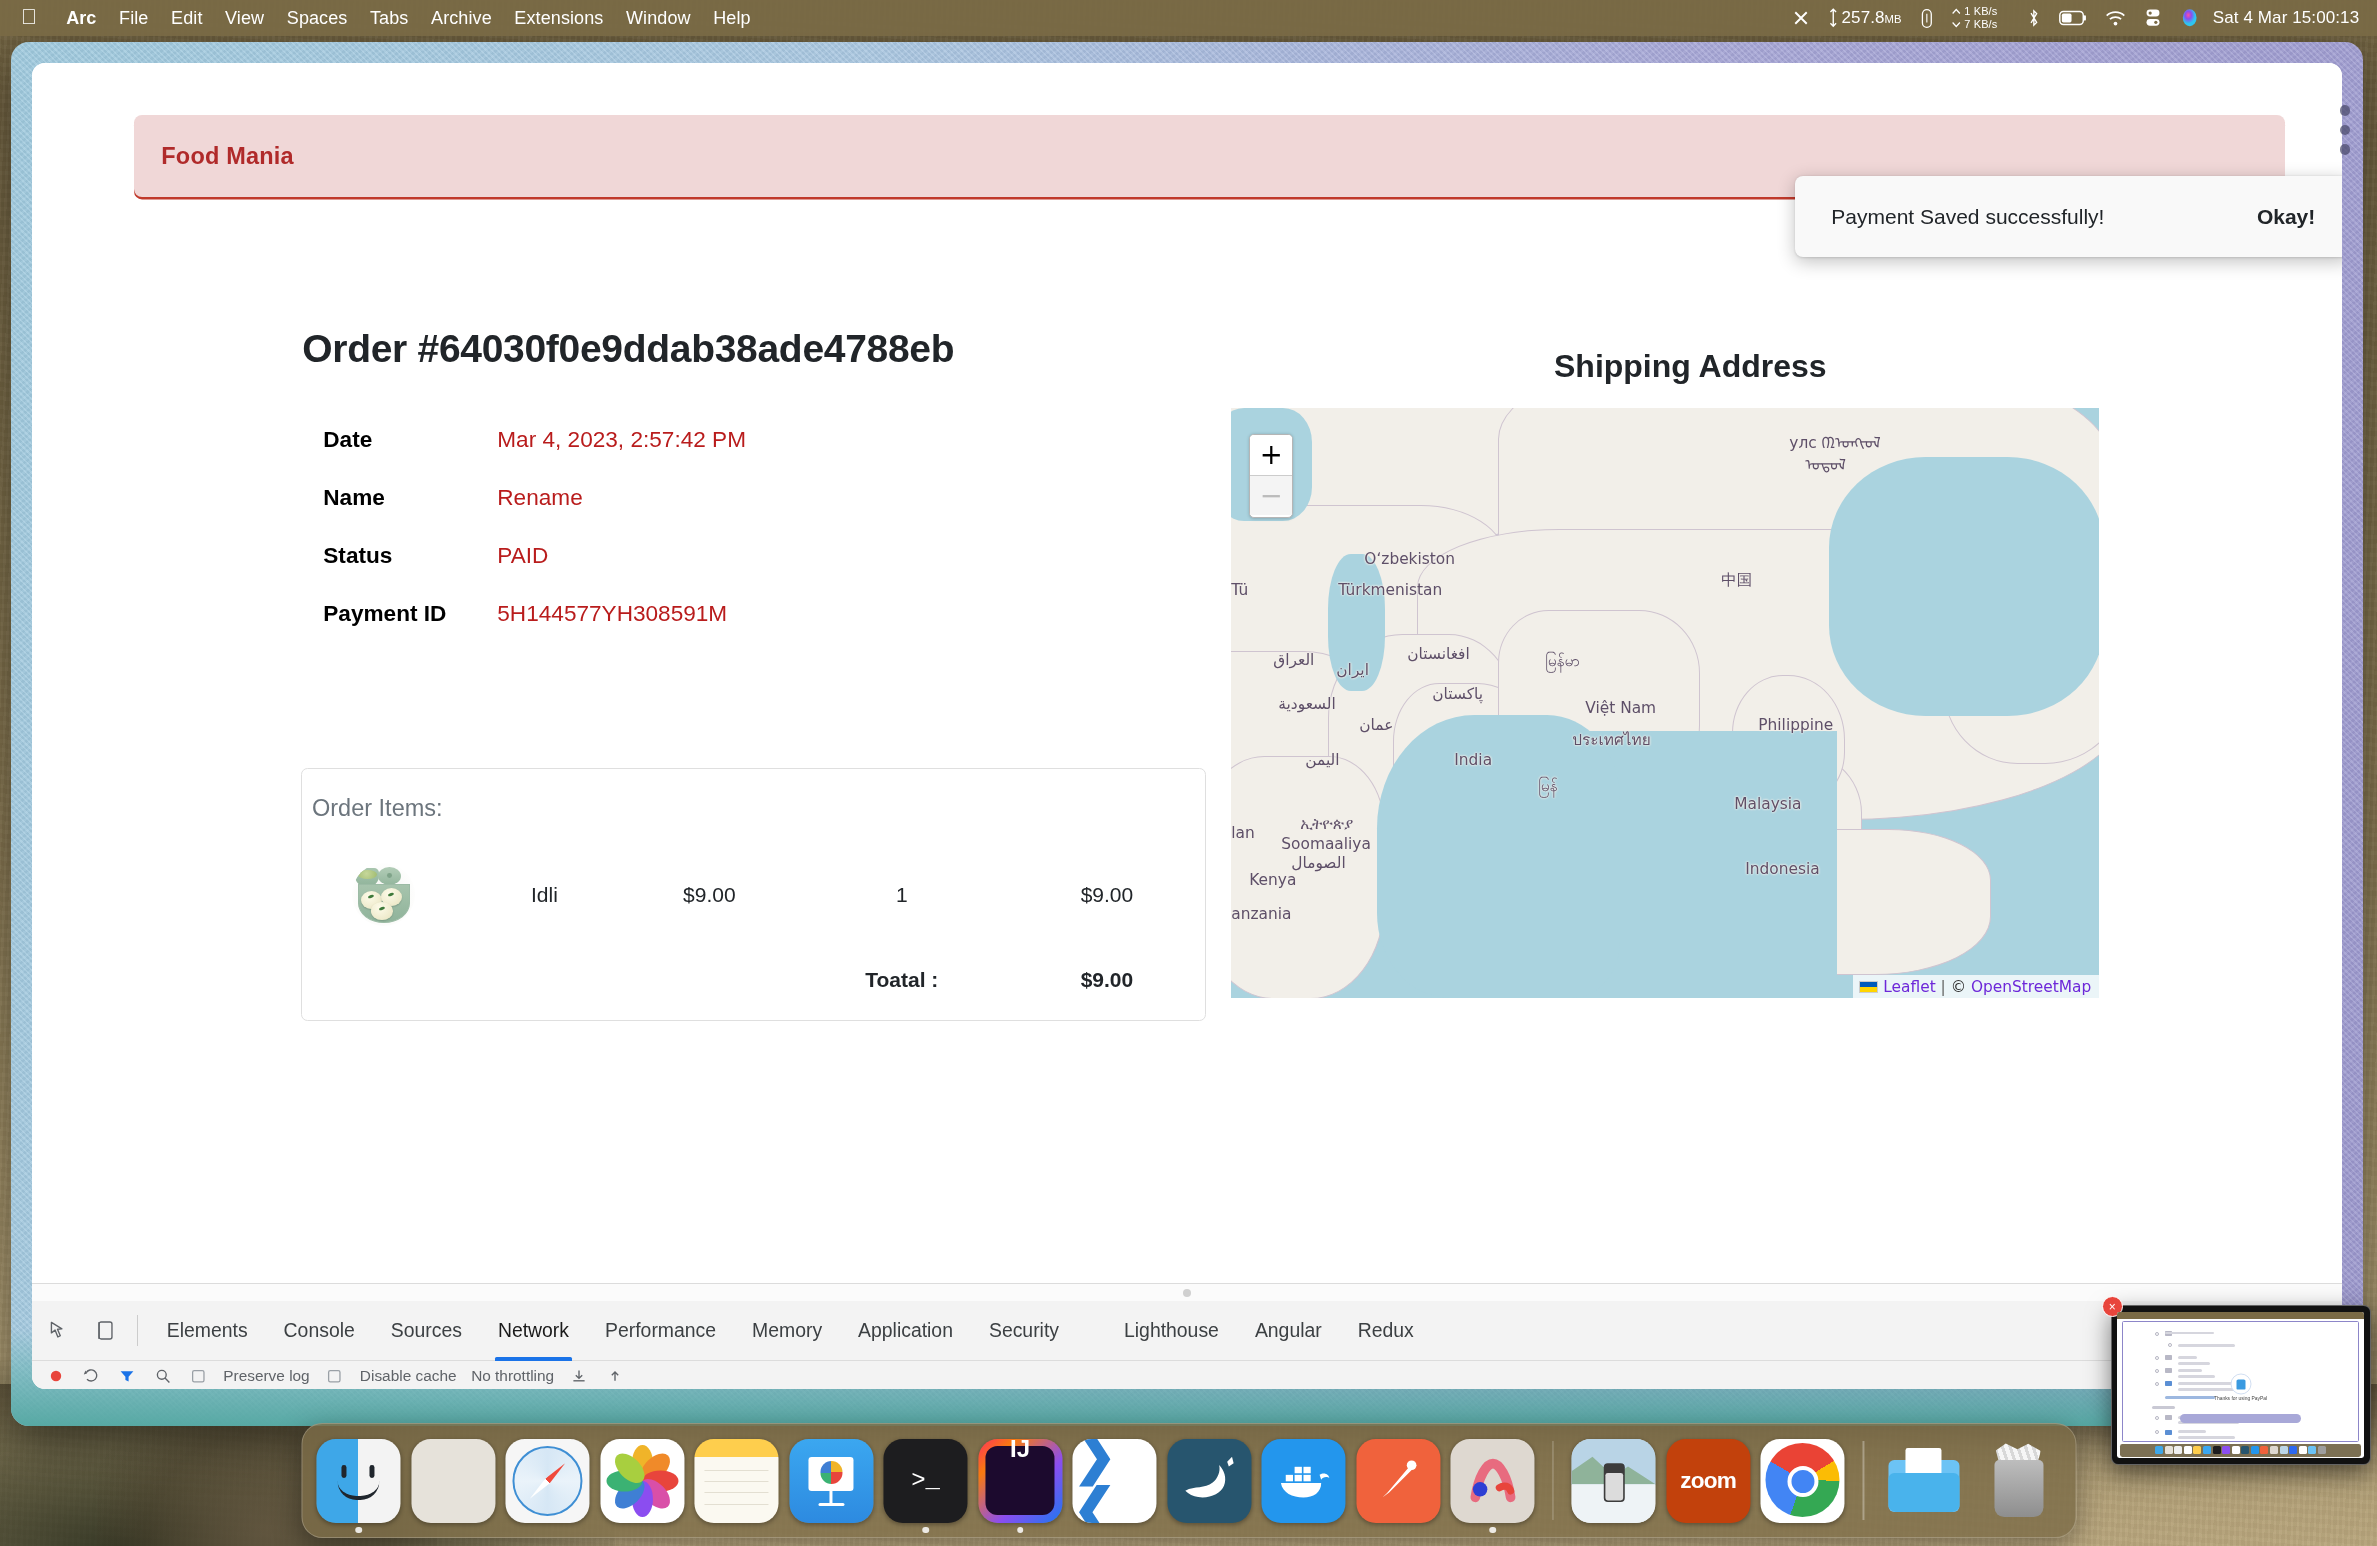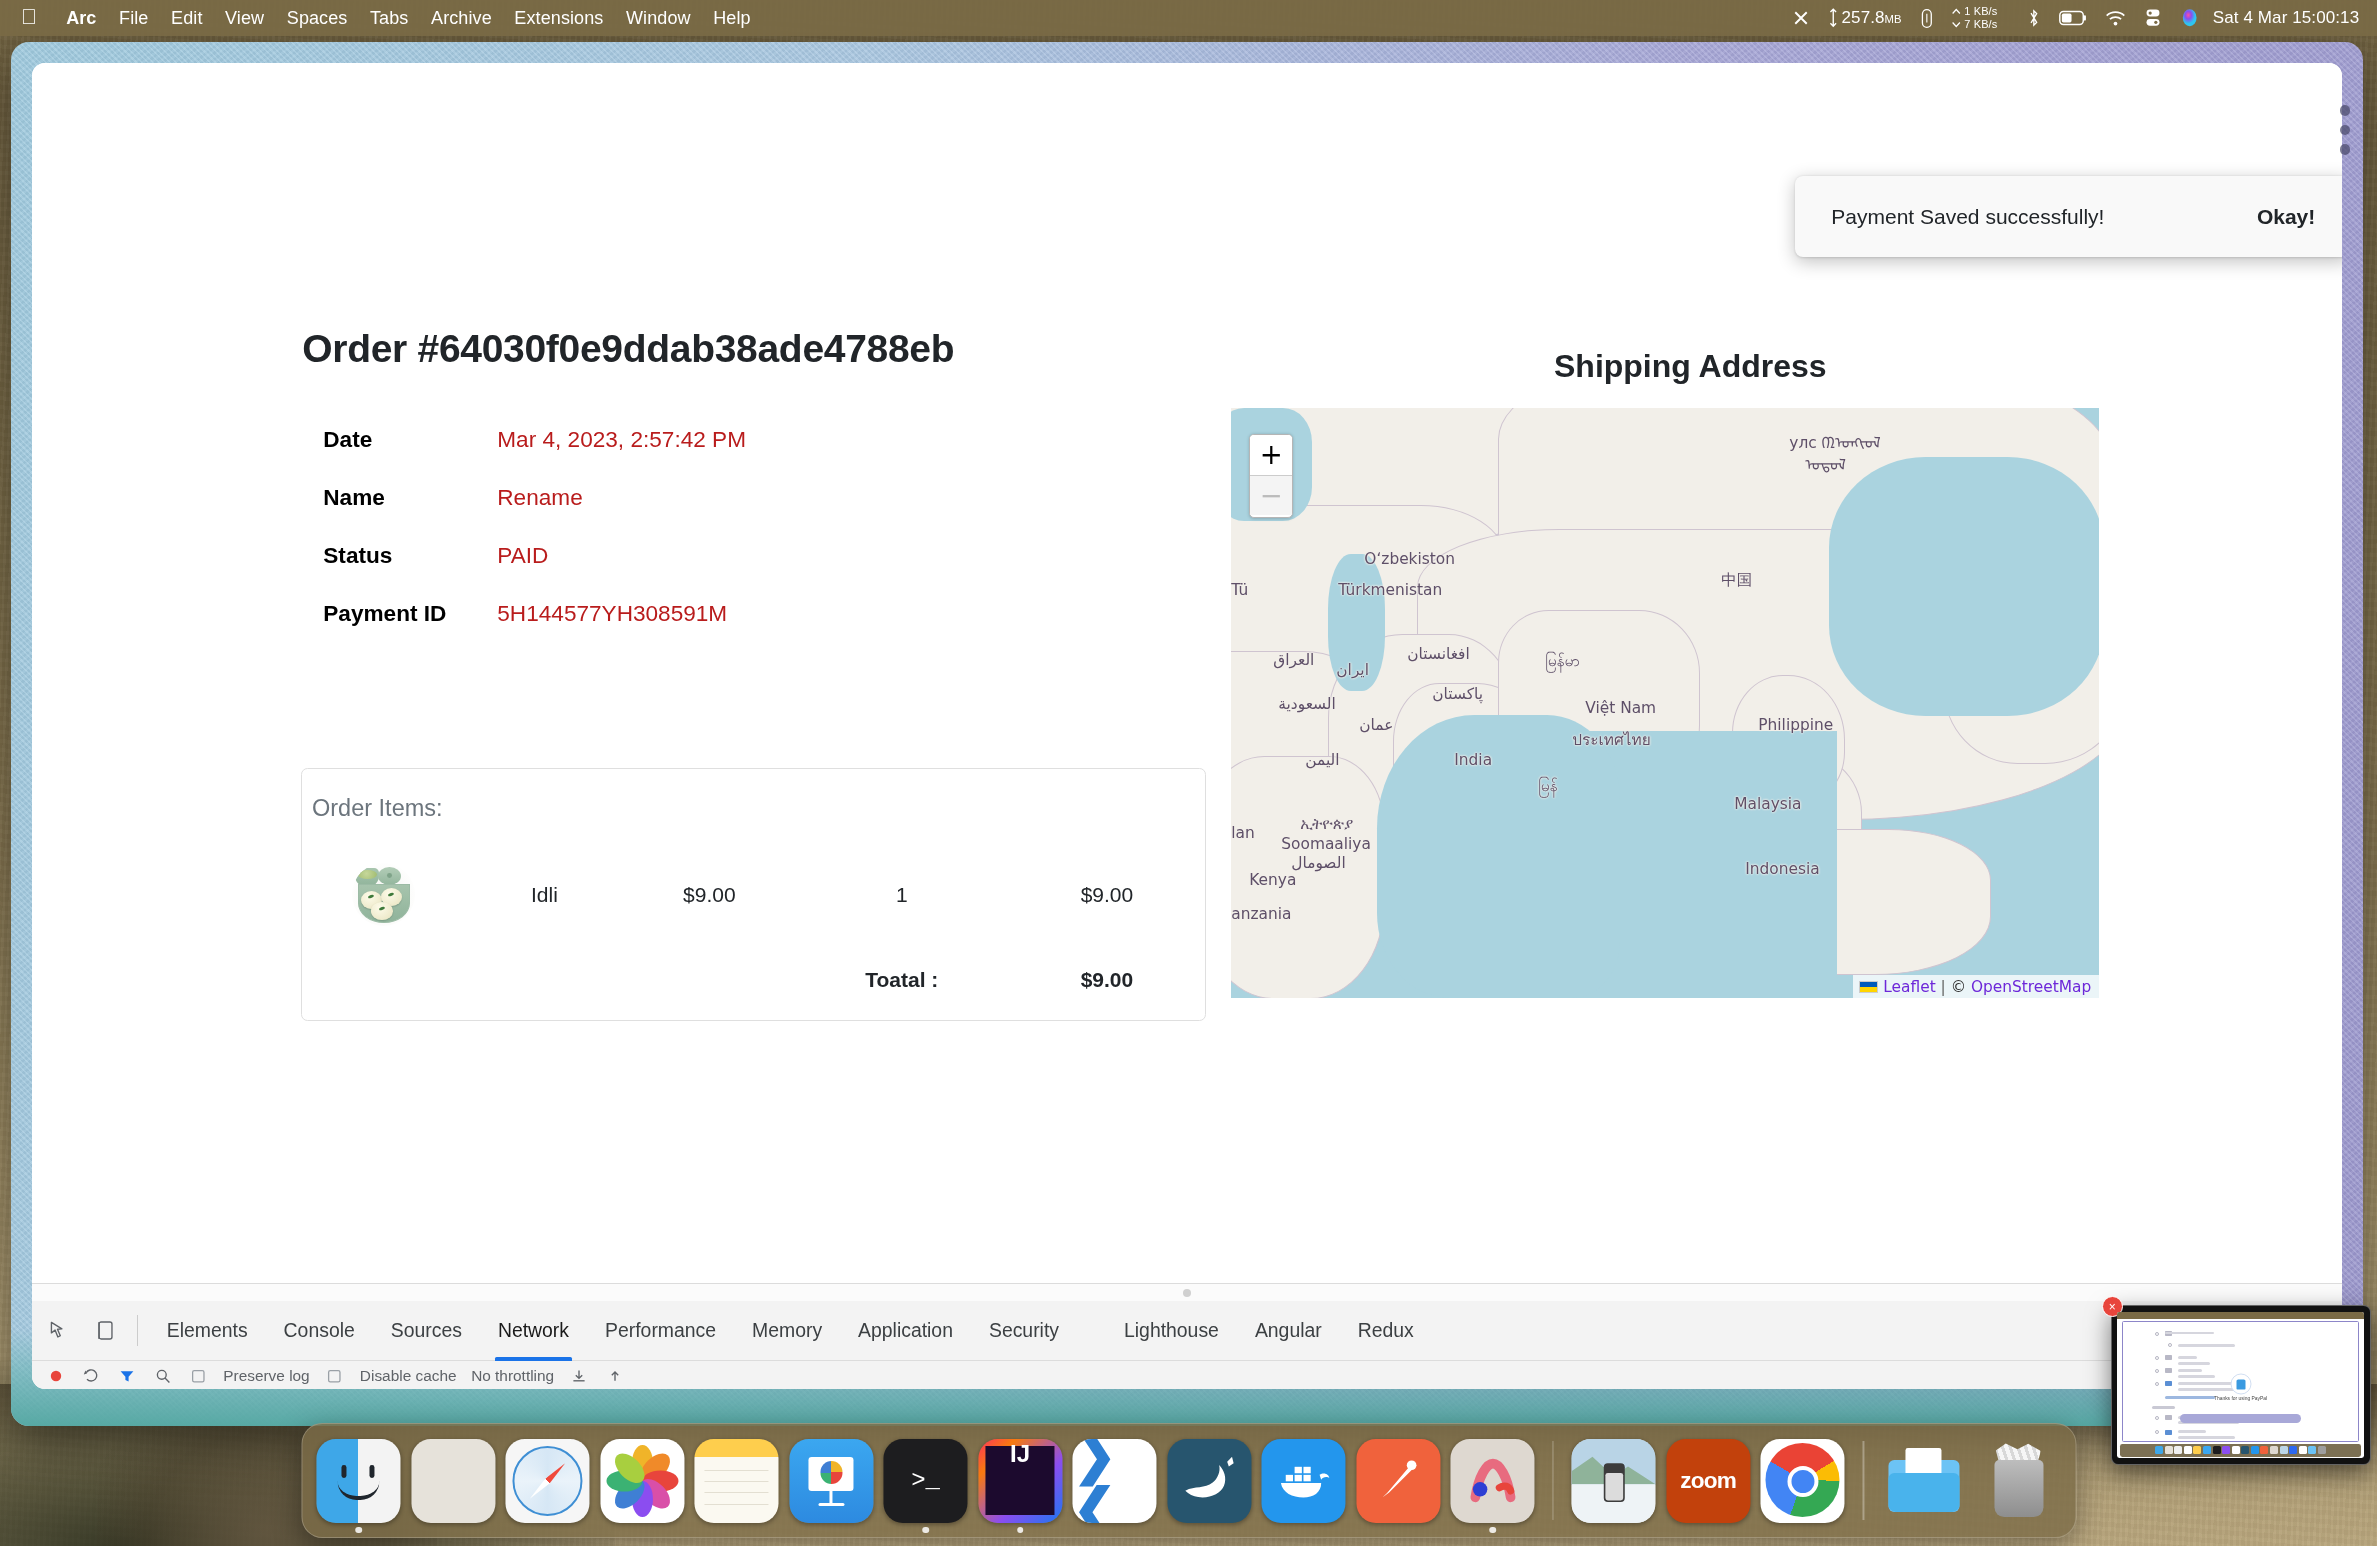--- a/index.html
+++ b/index.html
@@ -340,21 +340,21 @@
   .ic-notes { background: linear-gradient(180deg, #fece4d 0 22%, #fbf9f1 22% 100%); }
   .ic-notes .line { position: absolute; left: 9.7px; right: 9.7px; height: 1.6px; background: #e3dfd2; }
   .ic-keynote { background: linear-gradient(180deg, #3ba7f0 0%, #2d8ae0 100%); }
   .ic-keynote .board { position: absolute; left: 19.4px; top: 18px; width: 45px; height: 34px; background: #fff; border-radius: 3.2px; }
   .ic-keynote .pie { position: absolute; left: 31px; top: 22.6px; width: 22.6px; height: 22.6px; border-radius: 50%; background: conic-gradient(#f0b429 0 25%, #e8453c 25% 50%, #3bb273 50% 75%, #3f7fd4 75% 100%); }
   .ic-keynote .stand { position: absolute; left: 40px; top: 52px; width: 3.2px; height: 13px; background: #fff; }
   .ic-keynote .base { position: absolute; left: 29px; top: 64px; width: 26px; height: 3.2px; border-radius: 1.6px; background: #fff; }
   .ic-terminal { background: #1d1d1f; }
   .ic-terminal .prompt { color: #fff; font-family: "Liberation Mono", monospace; font-size: 24px; font-weight: normal; }
   .ic-idea { background: linear-gradient(135deg, #fe315d 0%, #f97a0f 22%, #8b4df0 62%, #1b78f2 100%); padding: 7.3px; }
-  .ic-idea .inner { width: 100%; height: 100%; background: #1c0a2e; border-radius: 0; display: flex; align-items: center; justify-content: center; flex-direction: column; gap: 46px; }
+  .ic-idea .inner { width: 100%; height: 100%; background: #1c0a2e; border-radius: 12px; display: flex; align-items: center; justify-content: flex-end; flex-direction: column; gap: 46px; }
   .ic-idea .ij { color: #fff; font-size: 24px; font-weight: bold; font-family: "Liberation Sans", sans-serif; }
   .ic-idea .bar { width: 21px; height: 4.9px; background: #fff; margin-top: 6.5px; }
   .ic-vscode { background: #fff; }
   .ic-vscode .x { color: #2d7fd3; font-size: 53px; font-weight: bold; font-family: "Liberation Sans", sans-serif; line-height: 1; }
   .ic-mysql { background: #27556e; }
   .ic-docker { background: #2396ed; }
   .ic-postman { background: #f0623c; }
   .ic-arc { background: #ded8d0; }
   .ic-preview { background: linear-gradient(180deg, #bcd6e8 0 55%, #e8eef2 55% 100%); }
   .ic-zoom { background: #c2410c; }
@@ -503,20 +503,23 @@
   <div class="frame-bottom"></div>
   <div id="win-dots">
     <i></i>
     <i></i>
     <i></i>
   </div>
 
   <div id="viewport">
     <div id="page">
 
+      <div id="site-header">
+        <span id="brand">Food Mania</span>
+      </div>
 
       <div id="order-title">Order #64030f0e9ddab38ade4788eb</div>
 
       <div id="order-meta">
         <div class="meta-row">
           <span class="meta-label">Date</span>
           <span class="meta-value">Mar 4, 2023, 2:57:42 PM</span>
         </div>
         <div class="meta-row">
           <span class="meta-label">Name</span>

